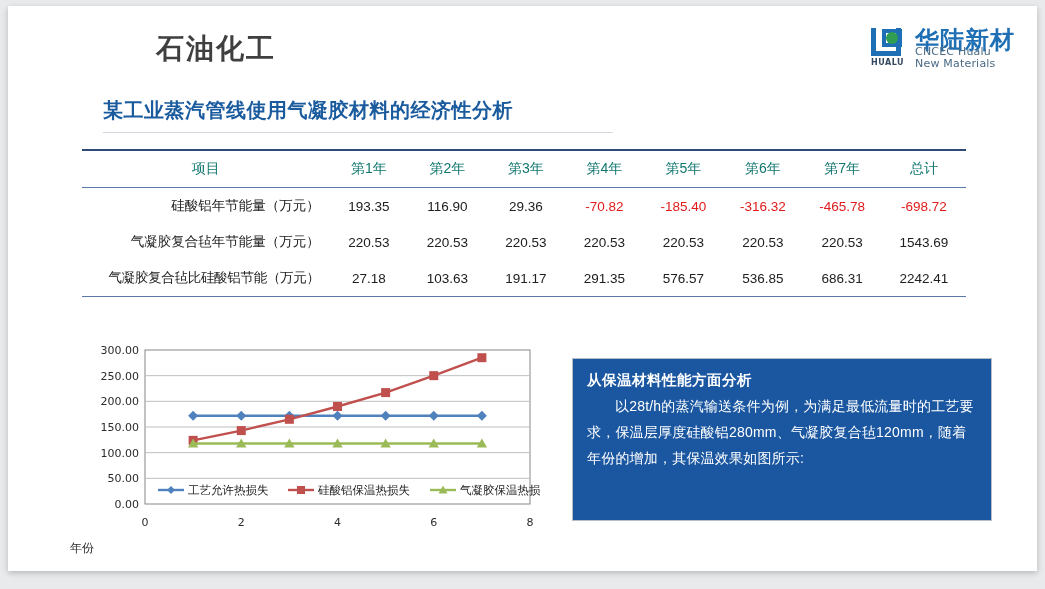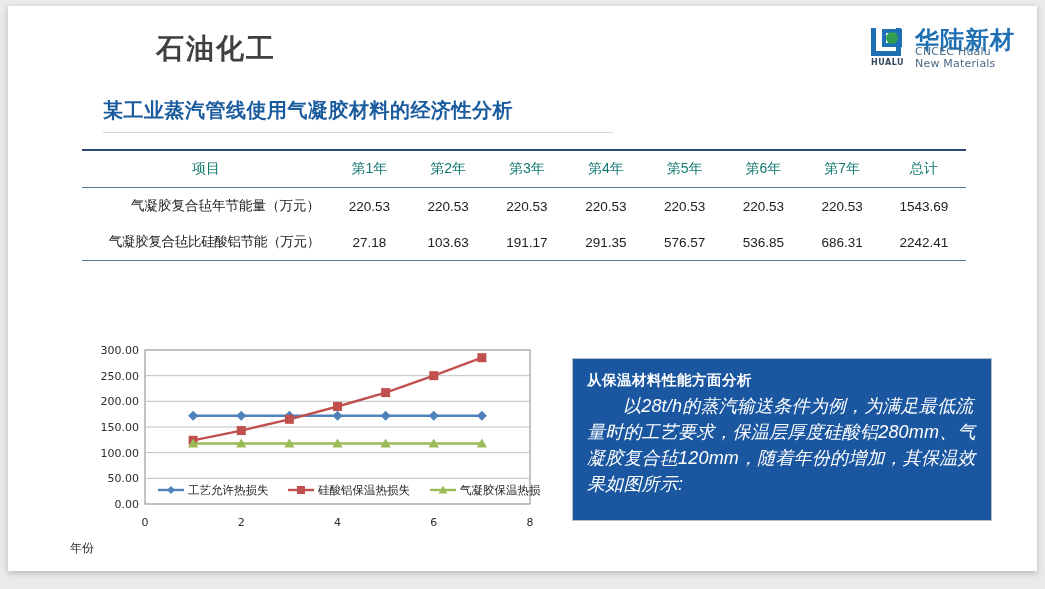--- a/index.html
+++ b/index.html
@@ -119,21 +119,21 @@
   .ytick,.xtick{font-size:11px;fill:#2b2b2b;font-family:"DejaVu Sans",sans-serif;}
   .legend-txt{font-size:11.5px;fill:#1a1a1a;}
 
   
   .callout{
     position:absolute;left:564px;top:352px;width:420px;height:163px;
     background:#1a57a0;border:1px solid #b6bdc6;box-sizing:border-box;
     color:#ffffff;padding:12px 14px 0 14px;
   }
   .callout .ctitle{font-size:14.5px;font-weight:bold;letter-spacing:.5px;margin-bottom:3px;}
-  .callout .cbody{font-size:18px;line-height:26px;text-indent:2em;letter-spacing:.2px;font-style:italic;}
+  .callout .cbody{font-size:14px;line-height:26px;text-indent:2em;letter-spacing:.2px;}
 </style>
 </head>
 <body>
 
 <div class="slide">
 
   <div class="cncec-word">石油化工</div>
 
   <div class="hualu">
     <div class="mark">
@@ -159,20 +159,31 @@
           <th class="col-y">第2年</th>
           <th class="col-y">第3年</th>
           <th class="col-y">第4年</th>
           <th class="col-y">第5年</th>
           <th class="col-y">第6年</th>
           <th class="col-y">第7年</th>
           <th class="col-tot">总计</th>
         </tr>
       </thead>
       <tbody>
+        <tr>
+          <td class="lbl">硅酸铝年节能量（万元）</td>
+          <td>193.35</td>
+          <td>116.90</td>
+          <td>29.36</td>
+          <td class="neg">-70.82</td>
+          <td class="neg">-185.40</td>
+          <td class="neg">-316.32</td>
+          <td class="neg">-465.78</td>
+          <td class="neg">-698.72</td>
+        </tr>
         <tr>
           <td class="lbl">气凝胶复合毡年节能量（万元）</td>
           <td>220.53</td>
           <td>220.53</td>
           <td>220.53</td>
           <td>220.53</td>
           <td>220.53</td>
           <td>220.53</td>
           <td>220.53</td>
           <td>1543.69</td>

